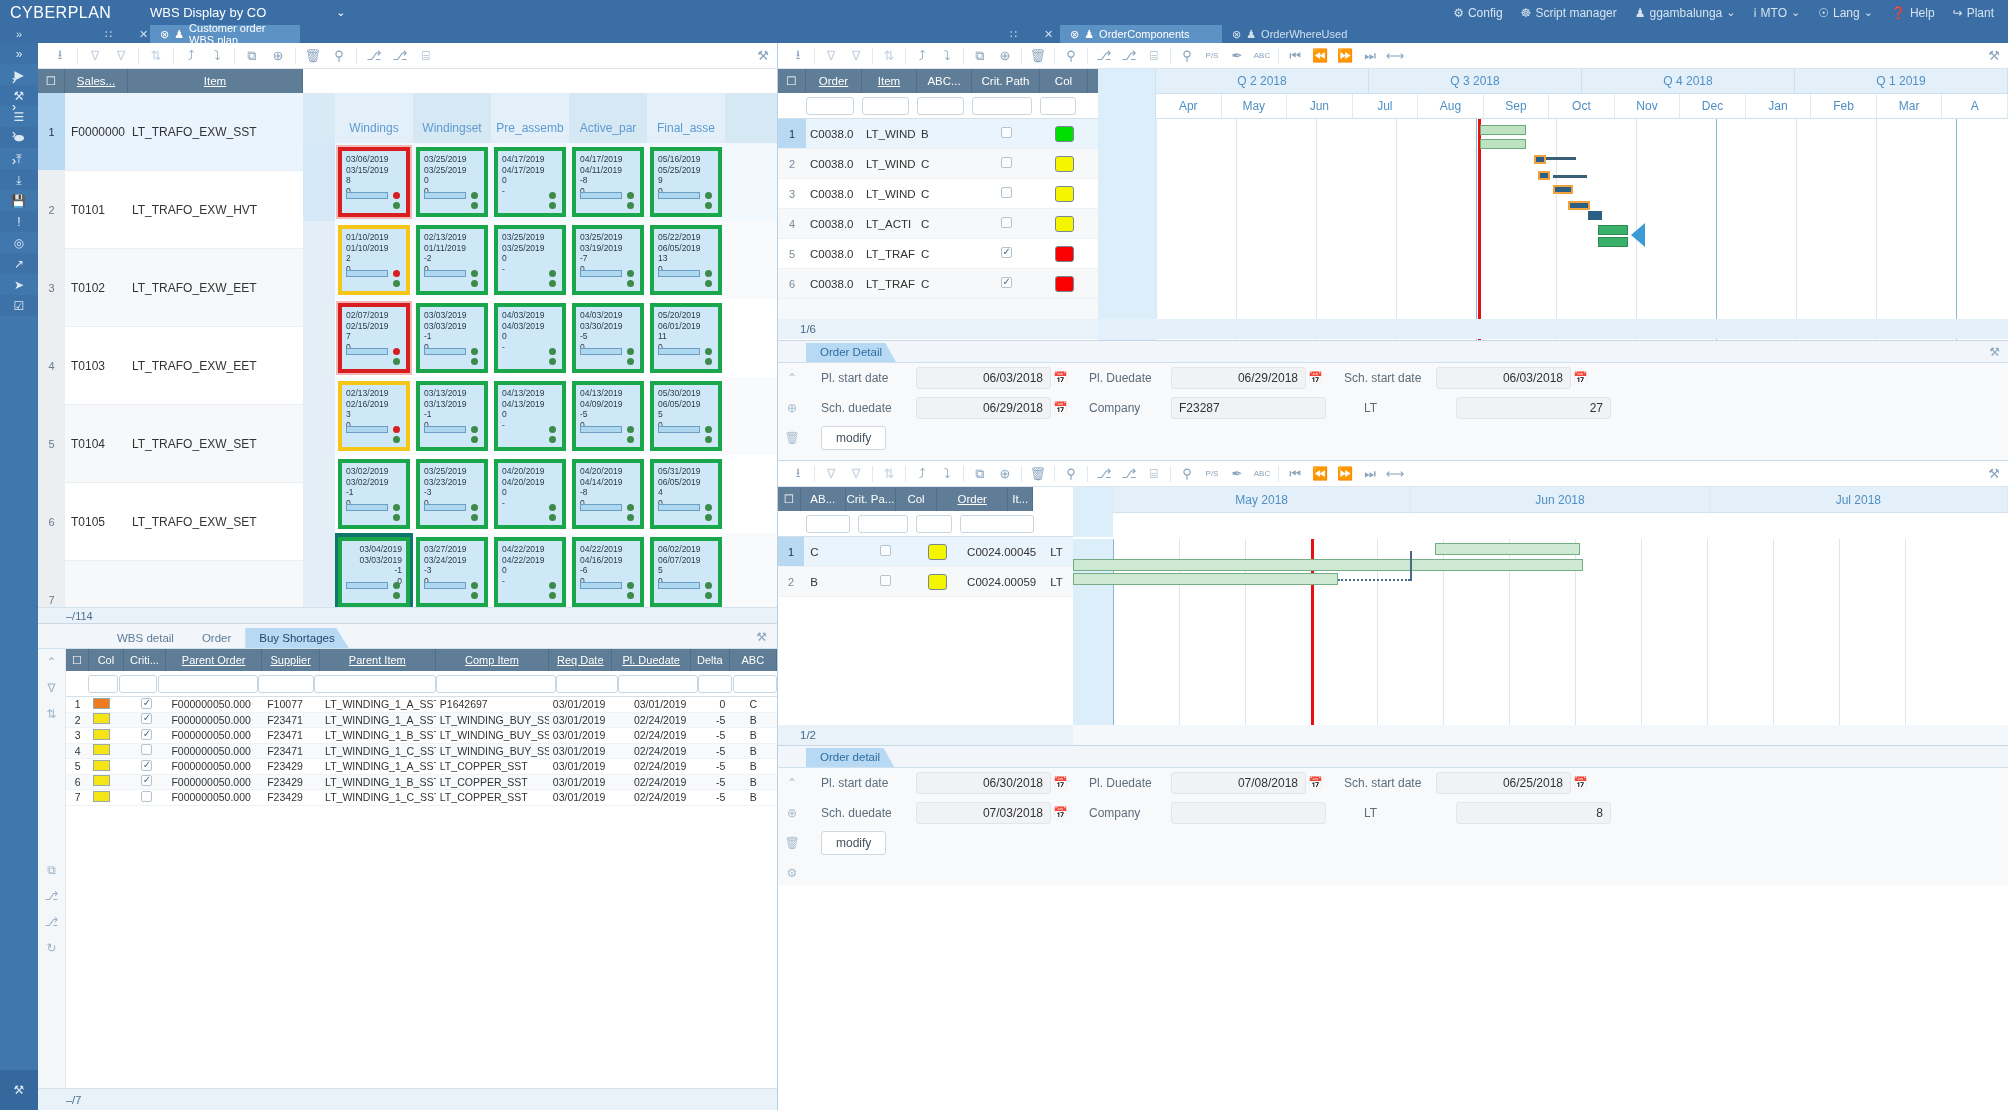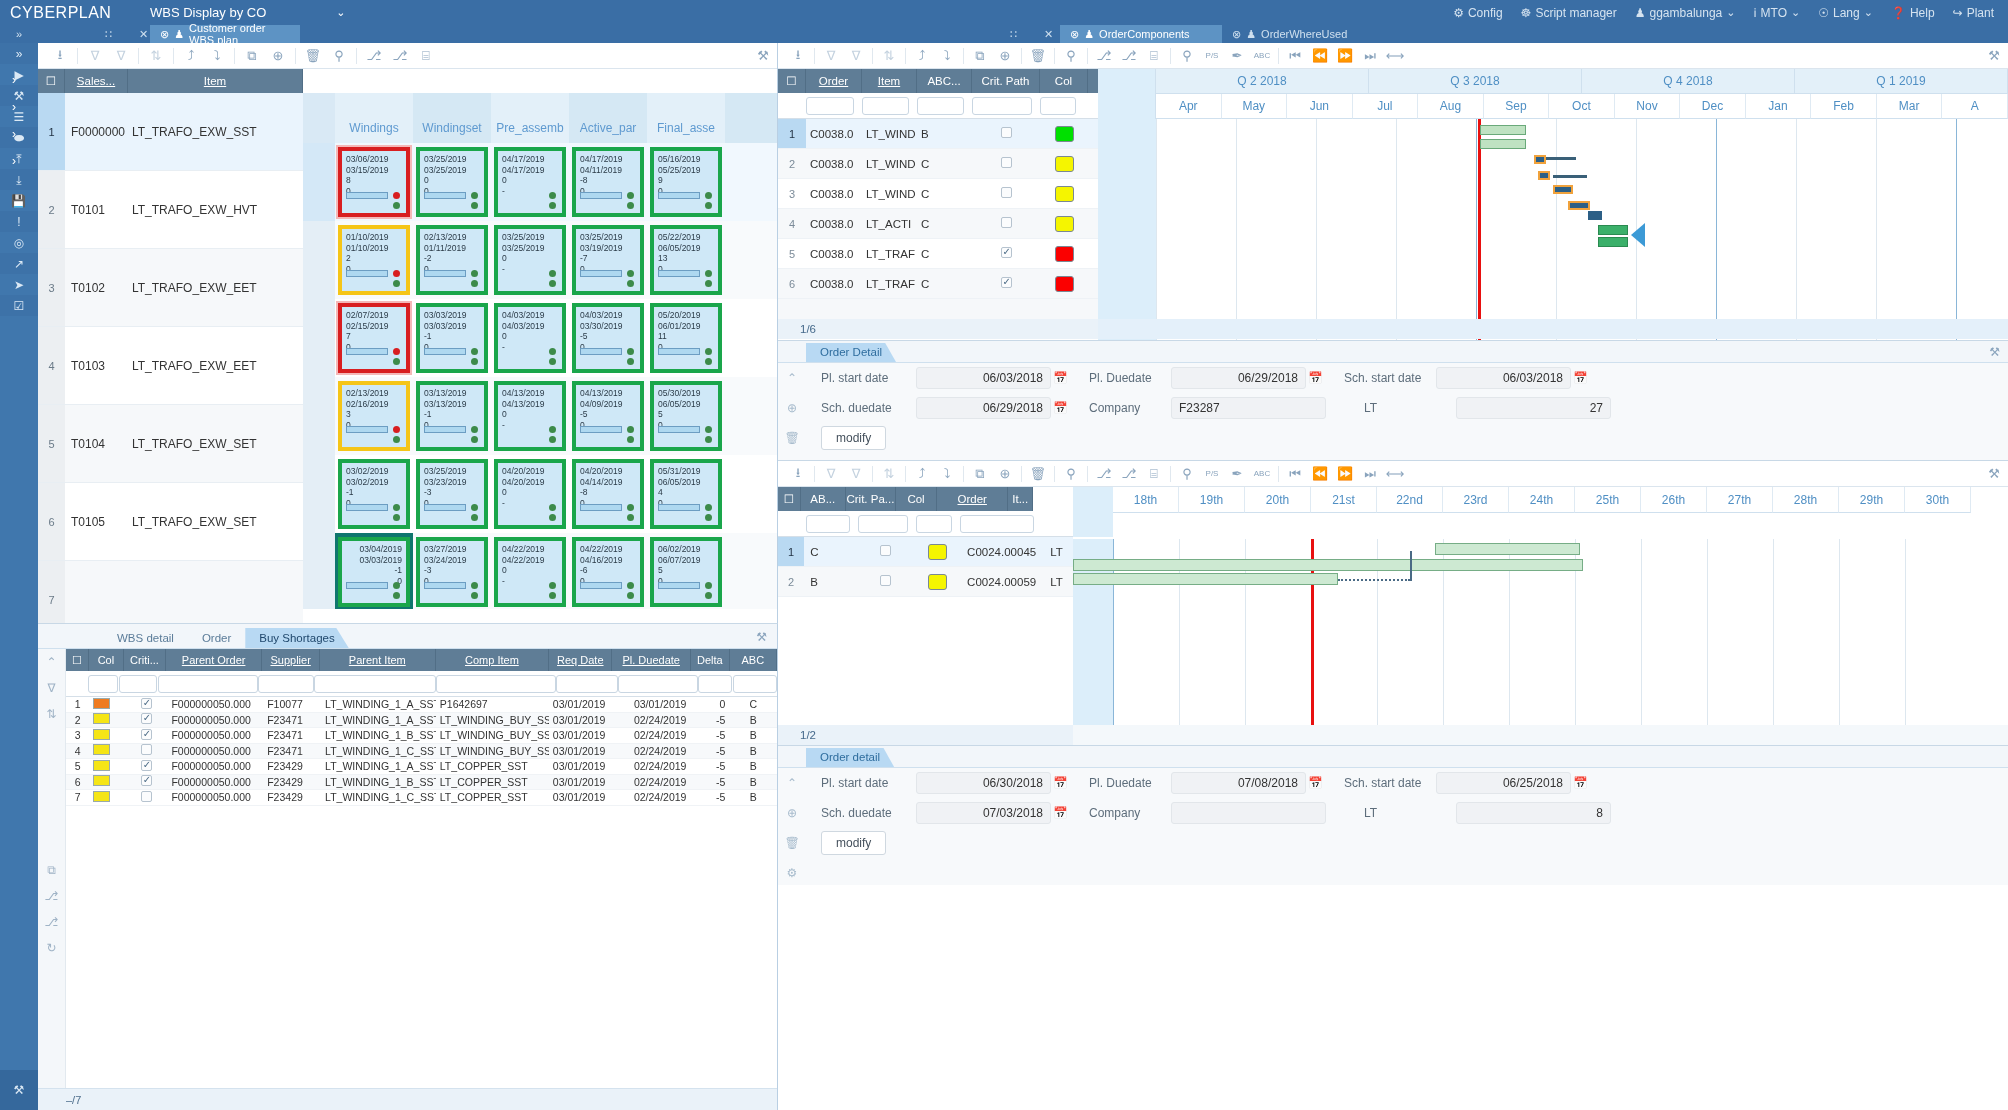--- a/index.html
+++ b/index.html
@@ -686,20 +686,21 @@
               <div class="bar"></div>
               <div class="d1" style="background: rgb(61, 139, 74);"></div>
               <div class="d2" style="background: rgb(61, 139, 74);"></div>
             </div>
           </div>
           <div style="flex: 1 1 0%; background: rgb(248, 250, 252);"></div>
         </div>
       </div>
   </div>
 
+  <div class="statusbar">–/114</div>
 </div>
 
 <div class="bl">
   <div class="bltabs">
     <div class="bltab">WBS detail</div>
     <div class="bltab">Order</div>
     <div class="bltab active">Buy Shortages</div>
     <div class="blwrench">⚒</div>
   </div>
   <div class="bsrail">
@@ -1176,34 +1177,24 @@
           <div style="width: 50px; display: flex; justify-content: center;">
             <div class="colchip" style="background: rgb(245, 245, 0);"></div>
           </div>
           <div style="width: 88px; padding: 0px 6px; white-space: nowrap; overflow: hidden;">C0024.00059</div>
           <div style="width: 30px; padding: 0px 6px; white-space: nowrap; overflow: hidden;">LT</div>
         </div>
       </div>
 
     <div style="position:absolute; left:295px; top:26px; right:0; height:260px; overflow:hidden;">
       <div style="position:absolute; left:0; top:0; width:40px; height:50px; background:#dceefa;"></div>
-      <div class="mhead2" id="gbd-head" style="margin-left:40px; height:26px;">
-          <div class="mcell2" style="width: 66px;">18th</div>
-          <div class="mcell2" style="width: 66px;">19th</div>
-          <div class="mcell2" style="width: 66px;">20th</div>
-          <div class="mcell2" style="width: 66px;">21st</div>
-          <div class="mcell2" style="width: 66px;">22nd</div>
-          <div class="mcell2" style="width: 66px;">23rd</div>
-          <div class="mcell2" style="width: 66px;">24th</div>
-          <div class="mcell2" style="width: 66px;">25th</div>
-          <div class="mcell2" style="width: 66px;">26th</div>
-          <div class="mcell2" style="width: 66px;">27th</div>
-          <div class="mcell2" style="width: 66px;">28th</div>
-          <div class="mcell2" style="width: 66px;">29th</div>
-          <div class="mcell2" style="width: 66px;">30th</div>
+      <div class="mhead2" id="gbm-head" style="margin-left:40px; height:26px;">
+          <div class="mcell2" style="width: 330px; background: rgb(227, 240, 249);">May 2018</div>
+          <div class="mcell2" style="width: 330px; background: rgb(227, 240, 249);">Jun 2018</div>
+          <div class="mcell2" style="width: 330px; background: rgb(227, 240, 249);">Jul 2018</div>
         </div>
       <div style="position:absolute; left:0; top:52px; right:0; bottom:0;">
         <div class="gbluecol" style="left:0; width:40px;"></div>
         <div class="gcolline" style="left:40px; background:#8ab6d8"></div>
         <div class="gcolline" style="left:106px"></div>
         <div class="gcolline" style="left:172px"></div>
         <div class="gcolline" style="left:238px"></div>
         <div class="gcolline" style="left:304px"></div>
         <div class="gcolline" style="left:370px"></div>
         <div class="gcolline" style="left:436px"></div>

